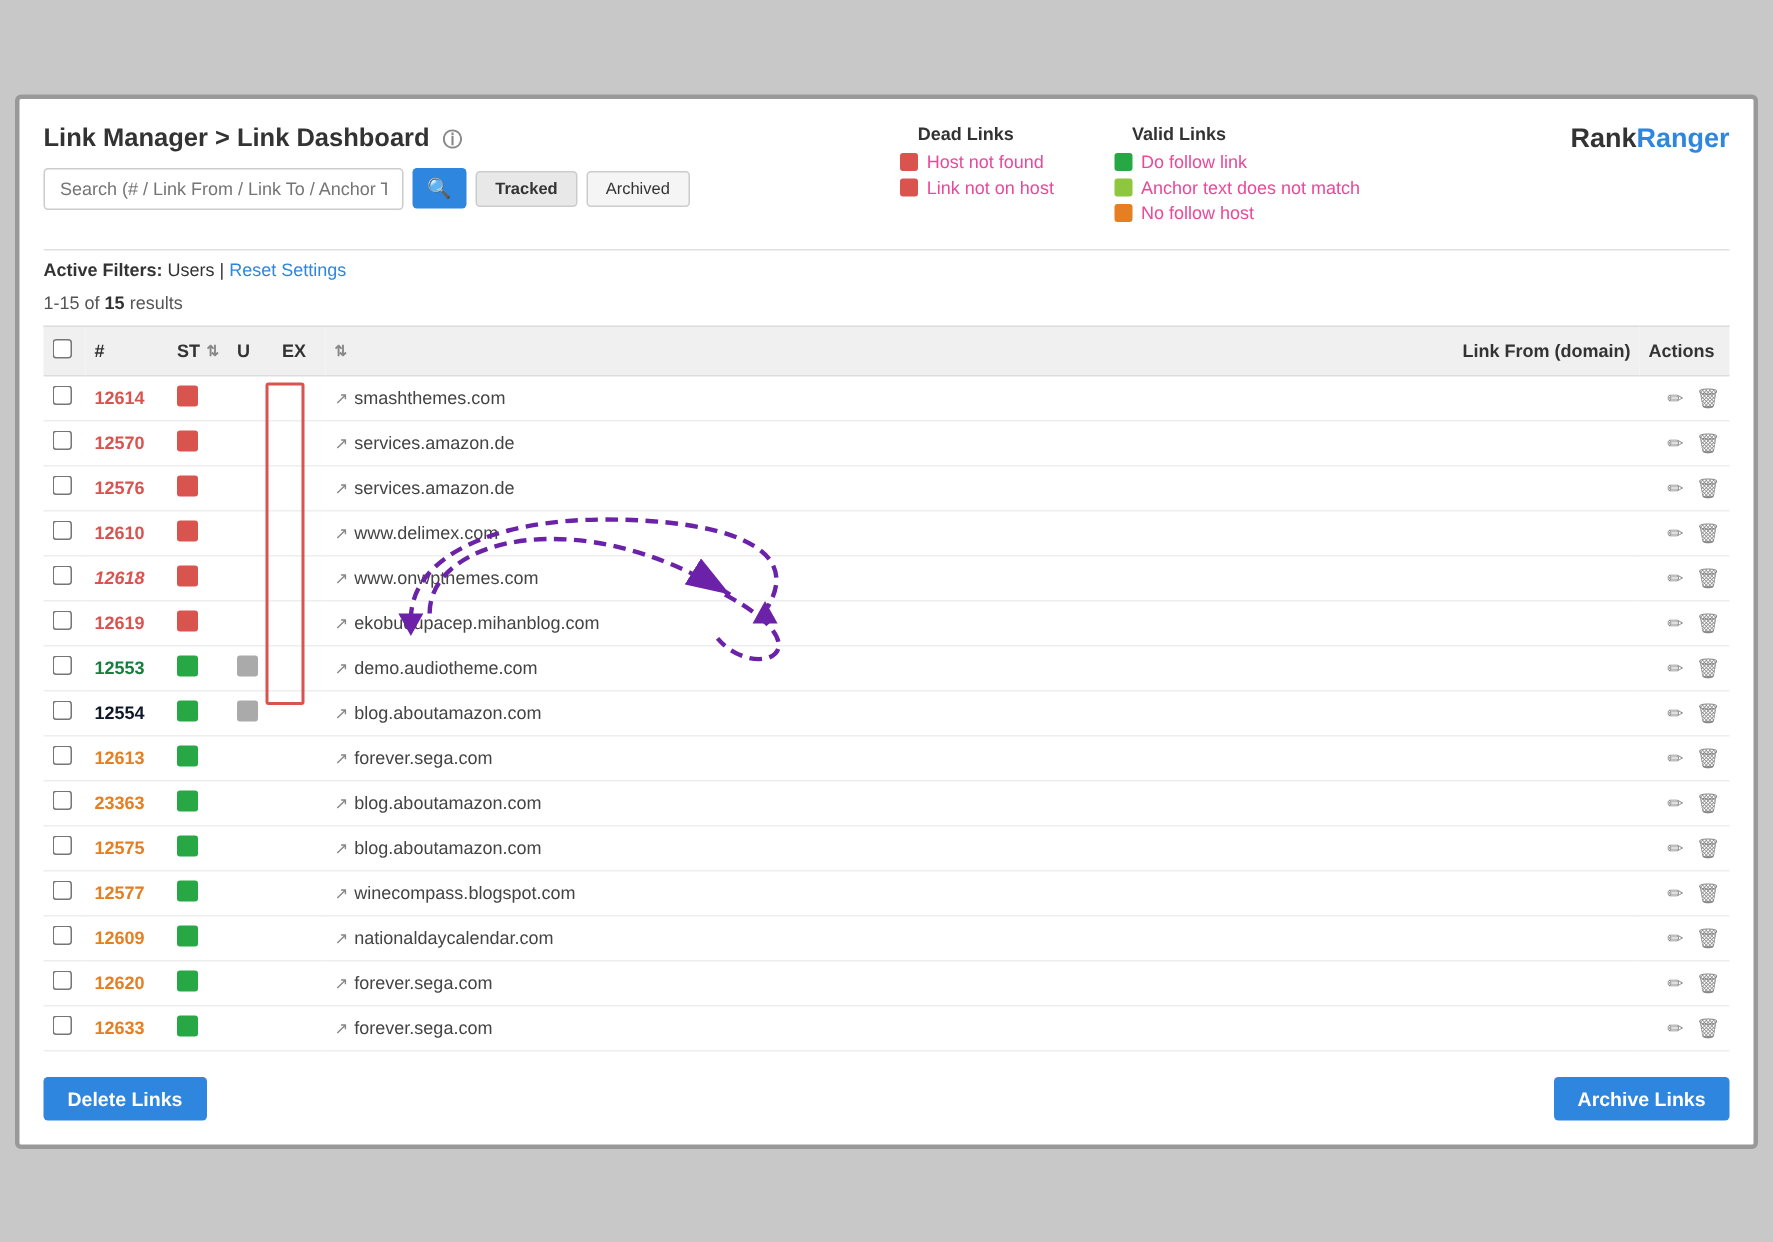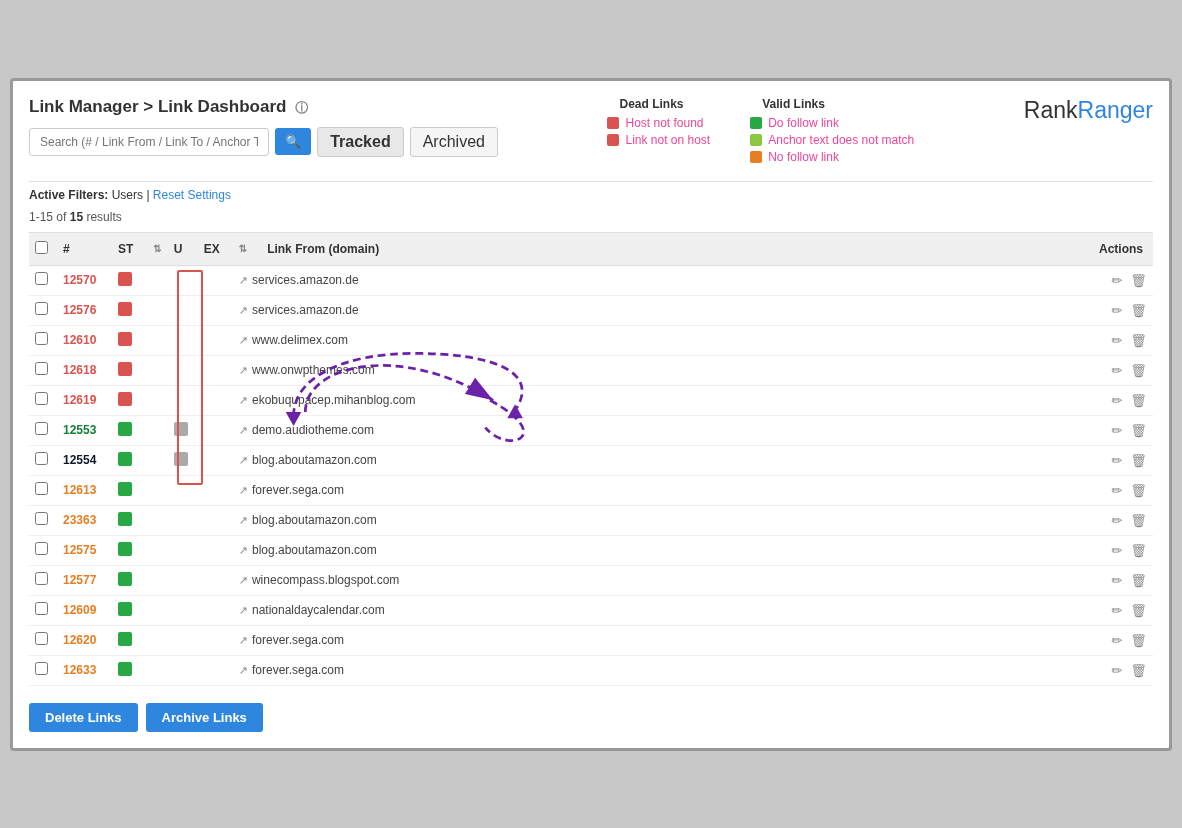--- a/index.html
+++ b/index.html
@@ -58,21 +58,21 @@
       cursor: pointer;
       color: #fff;
       font-size: 13px;
     }
     .tab-btn {
       padding: 5px 12px;
       border: 1px solid #ccc;
       background: #f5f5f5;
       border-radius: 3px;
       cursor: pointer;
-      font-size: 16px;
+      font-size: 11px;
       color: #333;
     }
     .tab-btn.active {
       background: #e8e8e8;
       font-weight: bold;
     }
     
     .legend {
       display: flex;
       gap: 40px;
@@ -93,22 +93,22 @@
       margin-bottom: 3px;
     }
     .legend-dot {
       width: 12px;
       height: 12px;
       border-radius: 2px;
       flex-shrink: 0;
     }
     
     .brand {
-      font-size: 23px;
-      font-weight: normal;
+      font-size: 18px;
+      font-weight: bold;
       color: #333;
       text-align: right;
     }
     .brand span.rank {
       color: #333;
     }
     .brand span.ranger {
       color: #2e86de;
     }
     
@@ -212,41 +212,43 @@
       width: 100%;
       height: 100%;
       pointer-events: none;
       z-index: 11;
     }
     
     .footer-buttons {
       display: flex;
       gap: 8px;
       margin-top: 14px;
+      justify-content: space-between;
     }
     .footer-btn {
       padding: 7px 16px;
       border: none;
       border-radius: 3px;
       cursor: pointer;
       font-size: 13px;
       font-weight: bold;
     }
     .btn-delete { background: #2e86de; color: #fff; }
     .btn-archive { background: #2e86de; color: #fff; }
     
     .divider {
       border: none;
       border-top: 1px solid #e0e0e0;
       margin: 6px 0;
     }
     .th-sort {
       display: flex;
       align-items: center;
-      gap: 20px;
+      gap: 3px;
+      justify-content: space-between;
     }
   </style>
 </head>
 <body>
 
 <div class="outer-frame">
   
   <div class="header">
     <div class="header-left">
       <h1>
@@ -278,21 +280,21 @@
         <div class="legend-item">
           <span class="legend-dot" style="background:#28a745;"></span>
           <span>Do follow link</span>
         </div>
         <div class="legend-item">
           <span class="legend-dot" style="background:#8dc63f;"></span>
           <span>Anchor text does not match</span>
         </div>
         <div class="legend-item">
           <span class="legend-dot" style="background:#e67e22;"></span>
-          <span>No follow link</span>
+          <span>No follow host</span>
         </div>
       </div>
     </div>
 
     <div class="brand">
       <span class="rank">Rank</span><span class="ranger">Ranger</span>
     </div>
   </div>
 
   <hr class="divider">
@@ -364,20 +366,39 @@
               <span class="sort-arrows">⇅</span>
               <span>Link From (domain)</span>
             </div>
           </th>
           <th class="col-actions">
             <span>Actions</span>
           </th>
         </tr>
       </thead>
       <tbody id="table-body">
+      <tr>
+            <td class="col-check"><input type="checkbox" style=""></td>
+            <td class="col-num"><span class="link-num" style="color: rgb(217, 83, 79);">12614</span></td>
+            <td class="col-st"><span class="status-box status-red"></span></td>
+            <td class="col-u"></td>
+            <td class="col-ex"></td>
+            <td class="col-link">
+              <div class="link-domain">
+                <span class="ext-icon">↗</span>
+                <span>smashthemes.com</span>
+              </div>
+            </td>
+            <td class="col-actions">
+              <div class="action-icons">
+                <span class="action-icon">✏</span>
+                <span class="action-icon">🗑</span>
+              </div>
+            </td>
+          </tr>
           <tr>
             <td class="col-check"><input type="checkbox" style=""></td>
             <td class="col-num"><span class="link-num" style="color: rgb(217, 83, 79);">12570</span></td>
             <td class="col-st"><span class="status-box status-red"></span></td>
             <td class="col-u"></td>
             <td class="col-ex"></td>
             <td class="col-link">
               <div class="link-domain">
                 <span class="ext-icon">↗</span>
                 <span>services.amazon.de</span>
@@ -423,21 +444,21 @@
             </td>
             <td class="col-actions">
               <div class="action-icons">
                 <span class="action-icon">✏</span>
                 <span class="action-icon">🗑</span>
               </div>
             </td>
           </tr>
           <tr>
             <td class="col-check"><input type="checkbox" style=""></td>
-            <td class="col-num"><span class="link-num" style="color: rgb(217, 83, 79);">12618</span></td>
+            <td class="col-num"><span class="link-num" style="color: rgb(217, 83, 79); font-style: italic;">12618</span></td>
             <td class="col-st"><span class="status-box status-red"></span></td>
             <td class="col-u"></td>
             <td class="col-ex"></td>
             <td class="col-link">
               <div class="link-domain">
                 <span class="ext-icon">↗</span>
                 <span>www.onwpthemes.com</span>
               </div>
             </td>
             <td class="col-actions">

